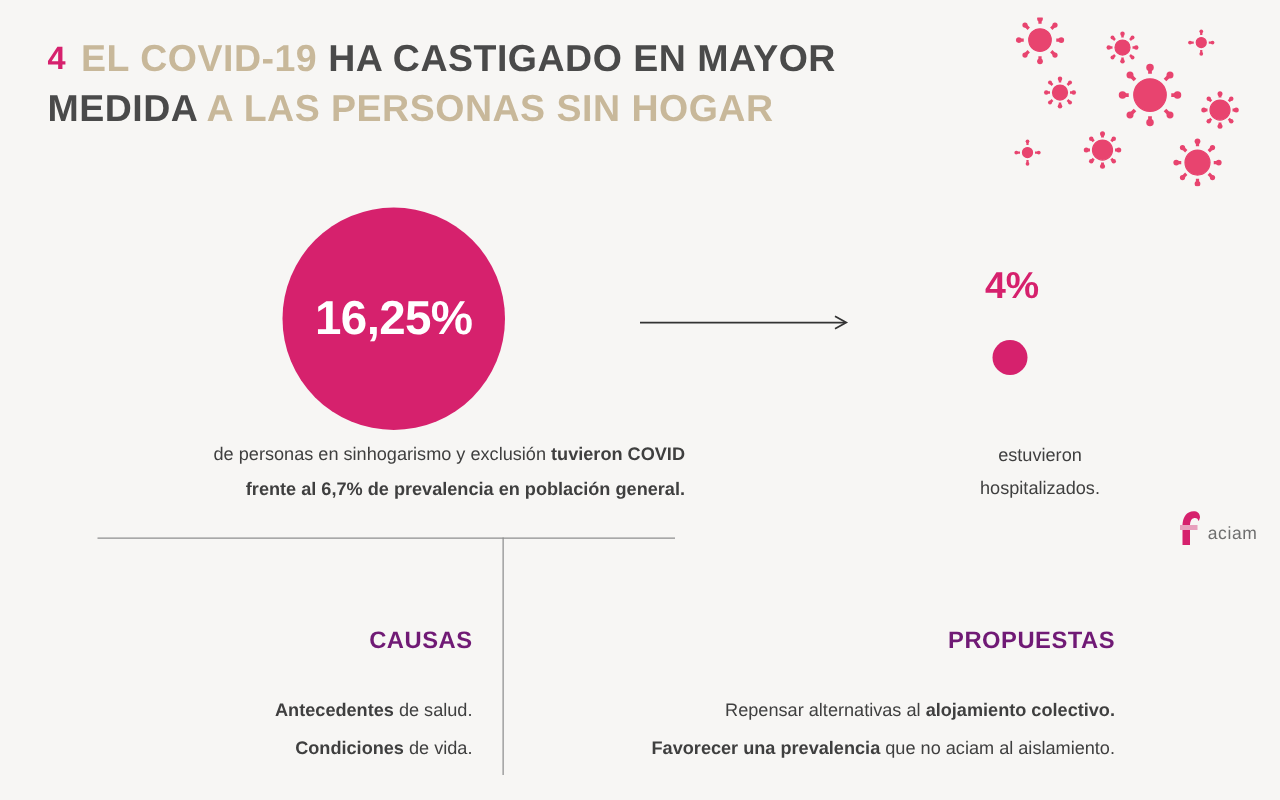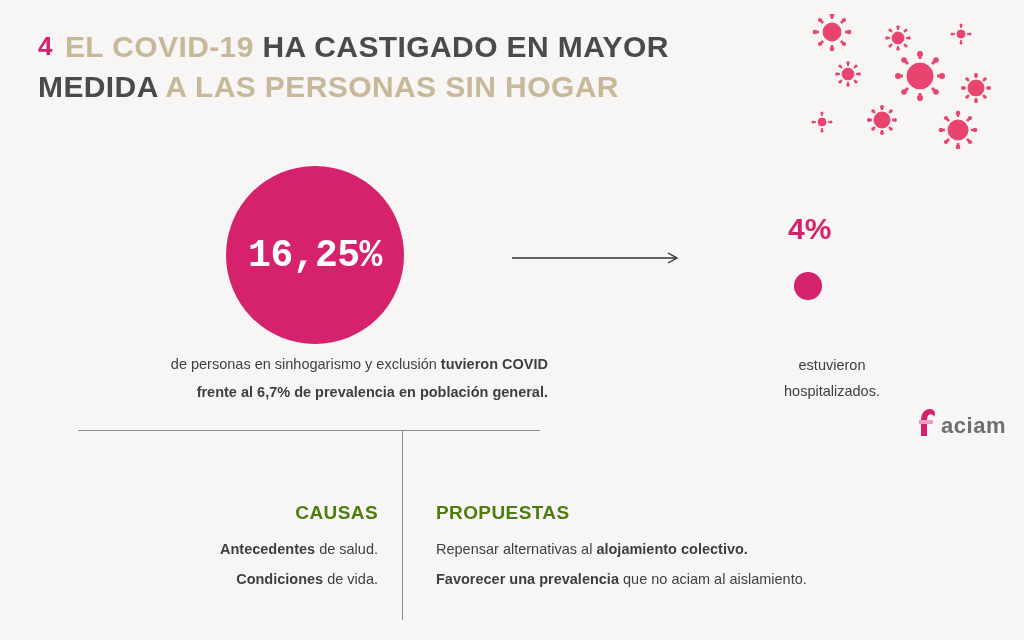--- a/index.html
+++ b/index.html
@@ -71,21 +71,20 @@
     background: #d6216d;
     display: flex;
     align-items: center;
     justify-content: center;
   }
   .big-circle-label {
     color: #ffffff;
     font-size: 38px;
     font-weight: bold;
     letter-spacing: -0.5px;
-    font-family: Liberation Mono, monospace;
   }
 
   
   .arrow {
     position: absolute;
     left: 512px;
     top: 250px;
     width: 172px;
     height: 16px;
   }
@@ -160,31 +159,31 @@
   .col {
     position: absolute;
     top: 502px;
   }
   .col-causas {
     left: 78px;
     width: 300px;
     text-align: right;
   }
   .col-propuestas {
-    left: 436px;
+    left: 422px;
     width: 470px;
-    text-align: left;
+    text-align: right;
   }
   .col-title {
-    color: #4d7c0f;
+    color: #701a75;
     font-size: 19px;
     font-weight: bold;
     letter-spacing: 0.4px;
     text-transform: uppercase;
-    margin-bottom: 10px;
+    margin-bottom: 30px;
   }
   .col-item {
     font-size: 14.5px;
     line-height: 30px;
     color: #3f3f3f;
   }
   .col-item b {
     font-weight: bold;
   }
 
@@ -196,23 +195,23 @@
     display: flex;
     align-items: flex-end;
     gap: 2px;
   }
   .logo-mark {
     position: relative;
     width: 32px;
     height: 32px;
   }
   .logo-text {
-    font-size: 22px;
+    font-size: 14px;
     color: #6f6f6f;
-    font-weight: bold;
+    font-weight: normal;
     letter-spacing: 0.5px;
     line-height: 24px;
     margin-left: -6px;
   }
 </style>
 </head>
 <body>
 
 <div class="stage">
 

